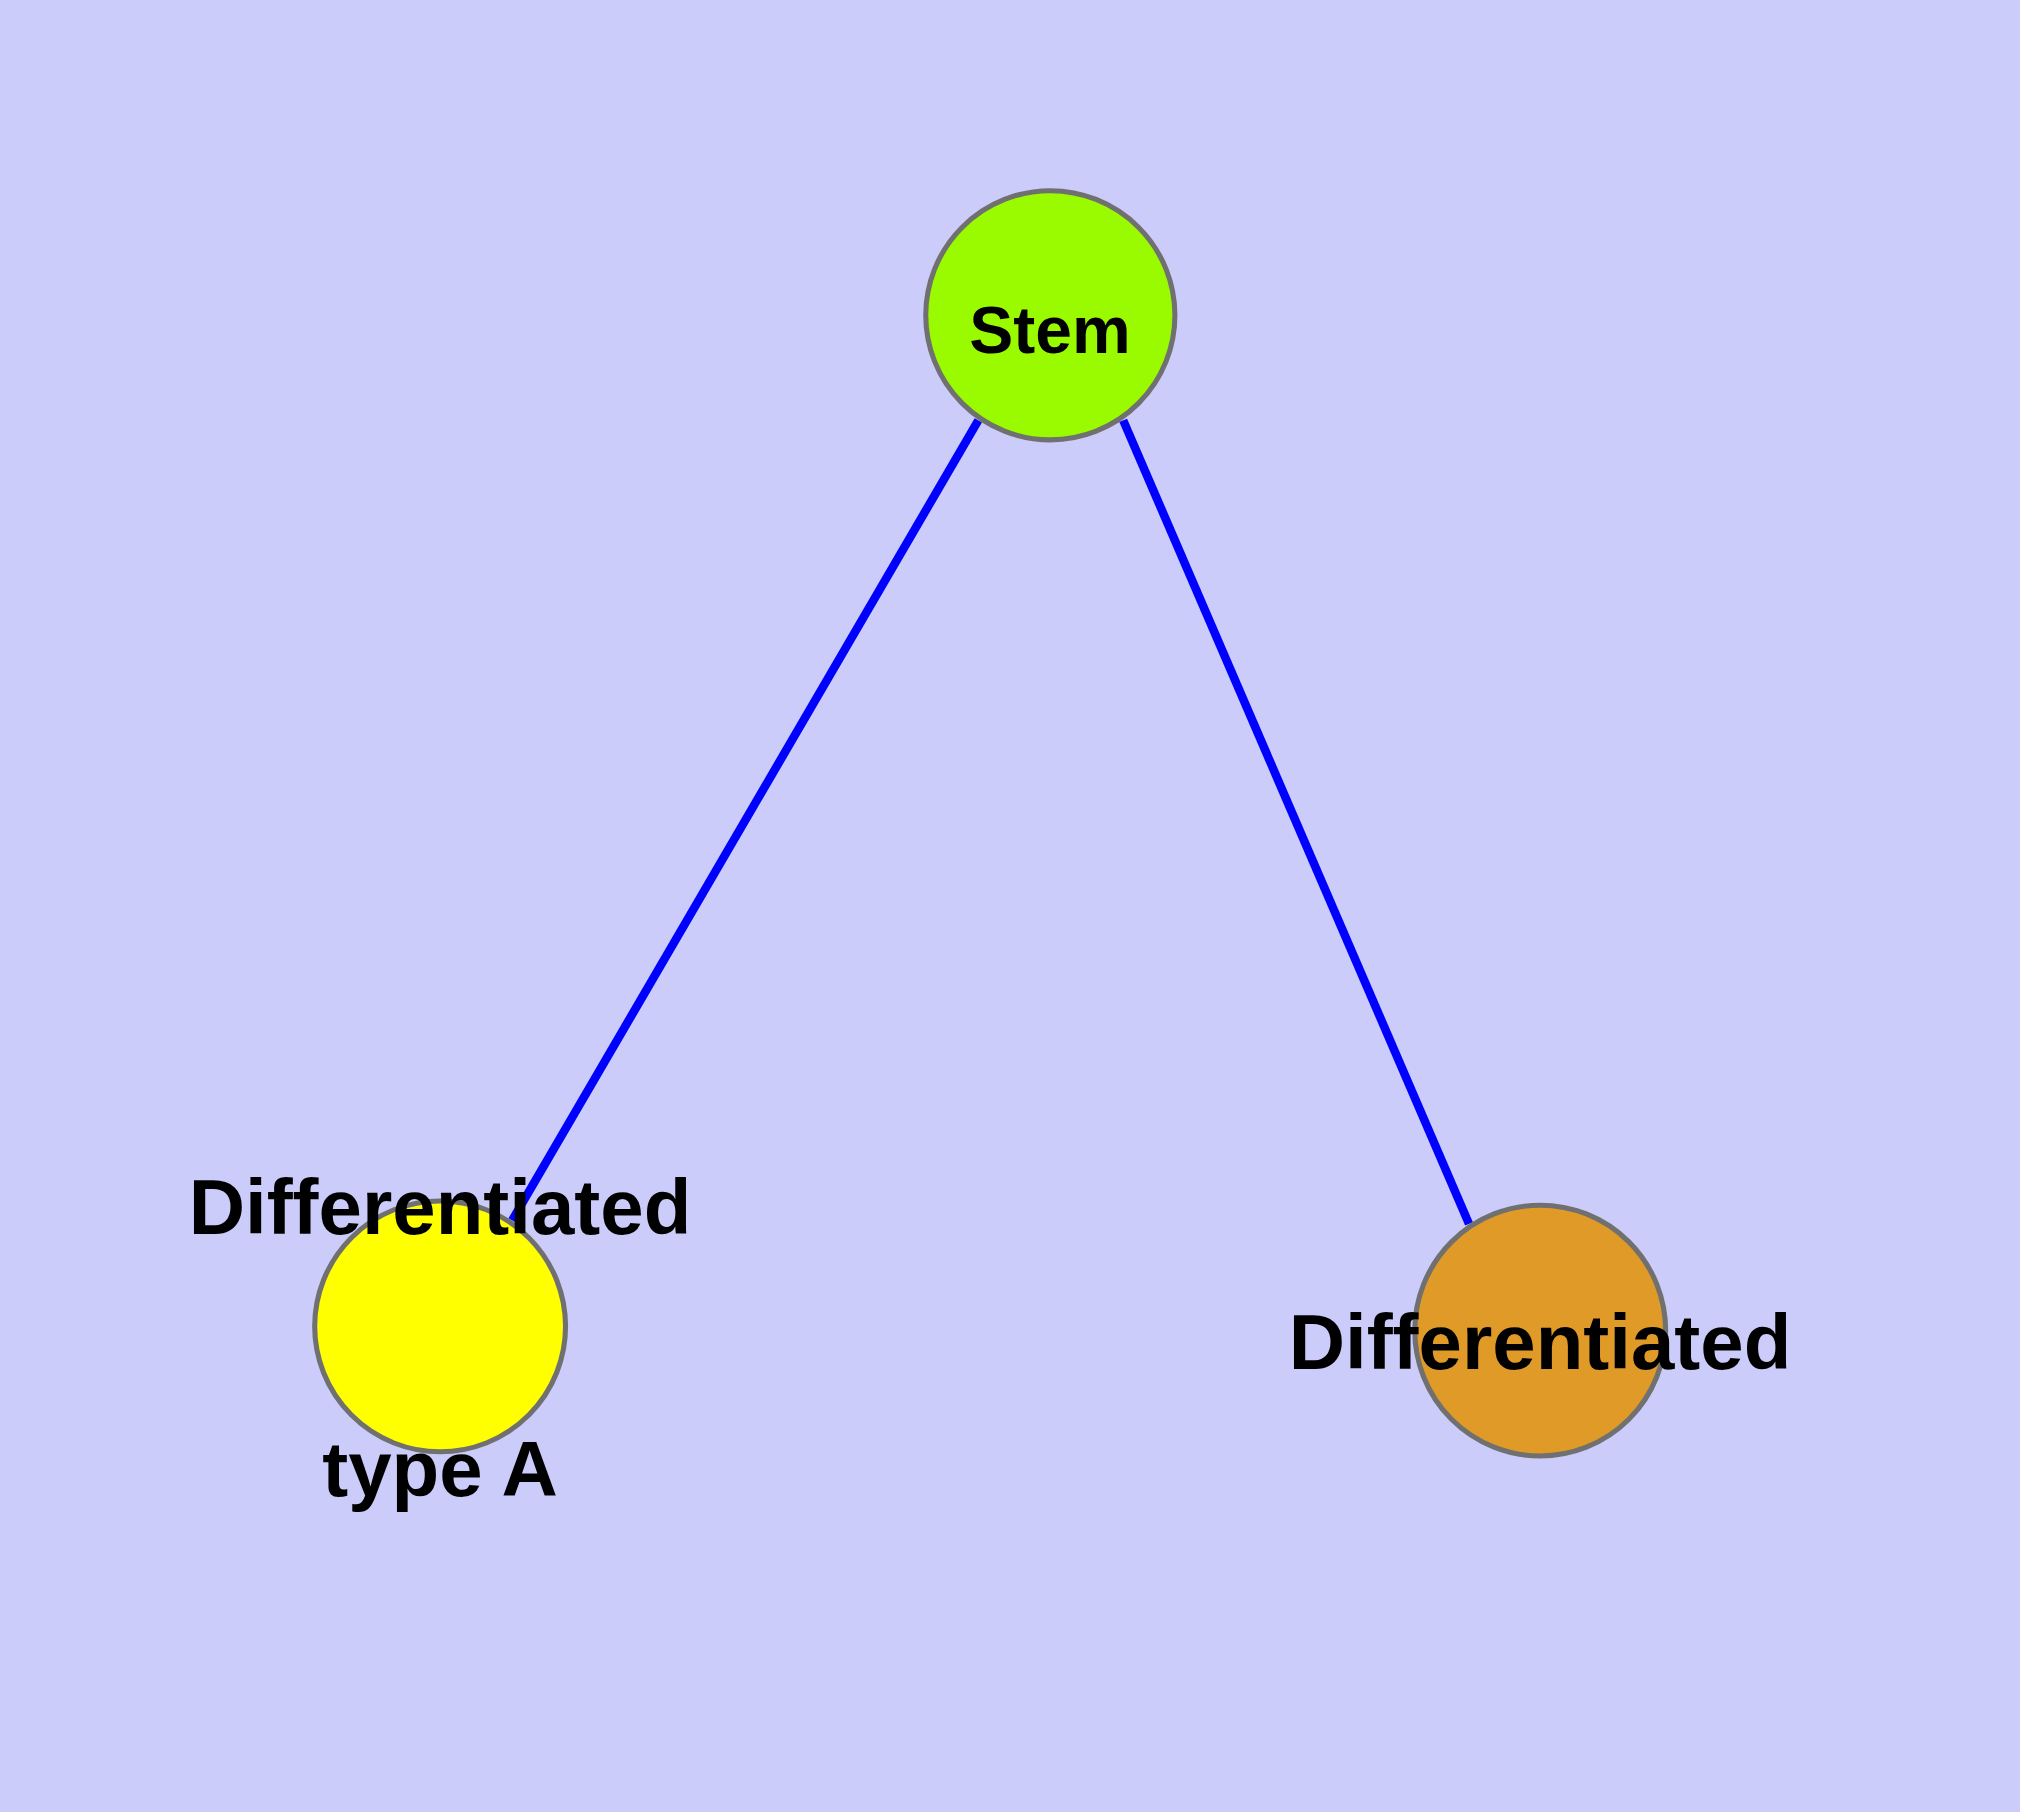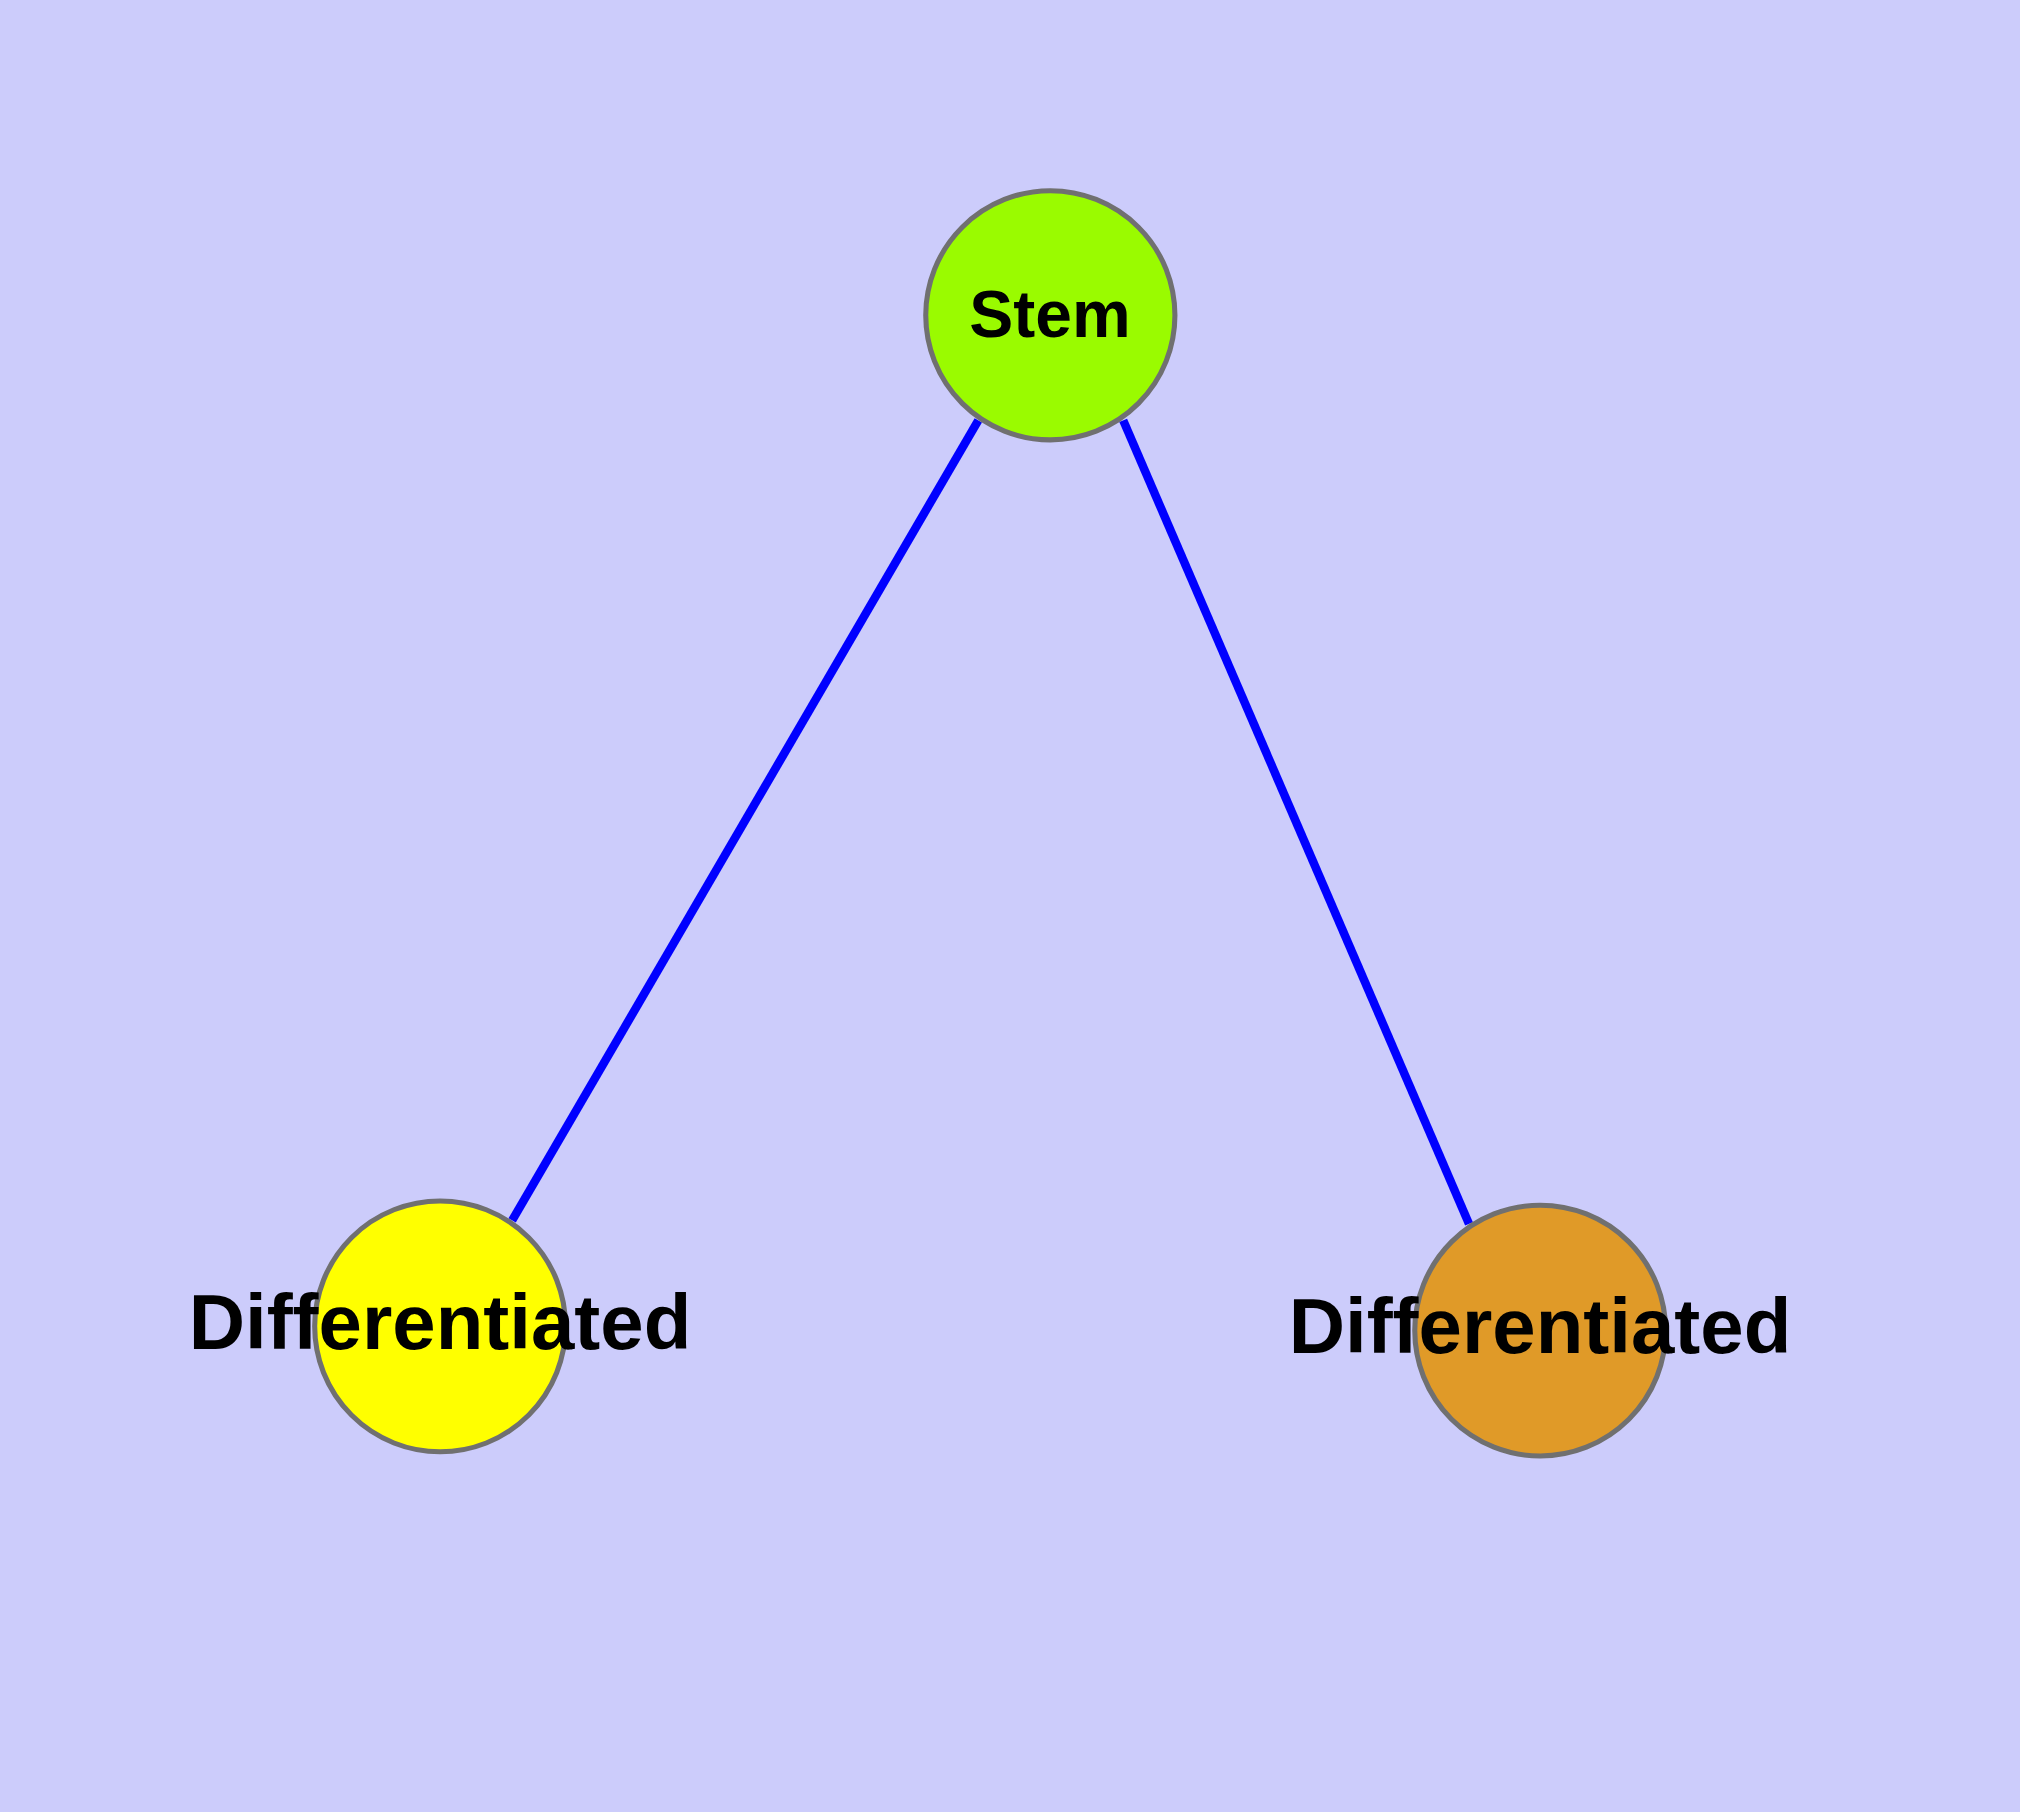--- a/index.html
+++ b/index.html
@@ -30,20 +30,21 @@
   .node-label {
     position: absolute;
     text-align: center;
     font-family: "Liberation Sans", sans-serif;
     font-weight: bold;
     color: #000000;
     white-space: pre;
     line-height: 1.12;
     pointer-events: none;
     transform: translate(-50%, -50%);
+    margin-top: 16px;
   }
   .node-label.root {
     font-size: 66px;
   }
   .node-label.leaf {
     font-size: 78px;
   }
 </style>
 </head>
 <body>
@@ -59,20 +60,21 @@
       <circle cx="519" cy="1565" r="148" fill="#ffff00" stroke="#707070" stroke-width="6"></circle>
       <circle cx="1817" cy="1570" r="148" fill="#e09a28" stroke="#707070" stroke-width="6"></circle>
       <circle cx="1239" cy="372" r="147" fill="#9afb00" stroke="#707070" stroke-width="6"></circle>
     </g>
   </svg>
 
   <div class="node-label root" style="left: 1050px; top: 315px; font-size: 66px; color: rgb(0, 0, 0);">Stem</div>
 
   <div class="node-label leaf" style="left: 440px; top: 1322px; font-size: 78px; color: rgb(0, 0, 0);">
     <div>Differentiated</div>
+    <div>type A</div>
   </div>
 
   <div class="node-label leaf" style="left: 1540px; top: 1326px; font-size: 78px; color: rgb(0, 0, 0);">
     <div>Differentiated</div>
   </div>
 
 </div>
 
 
 </body></html>

